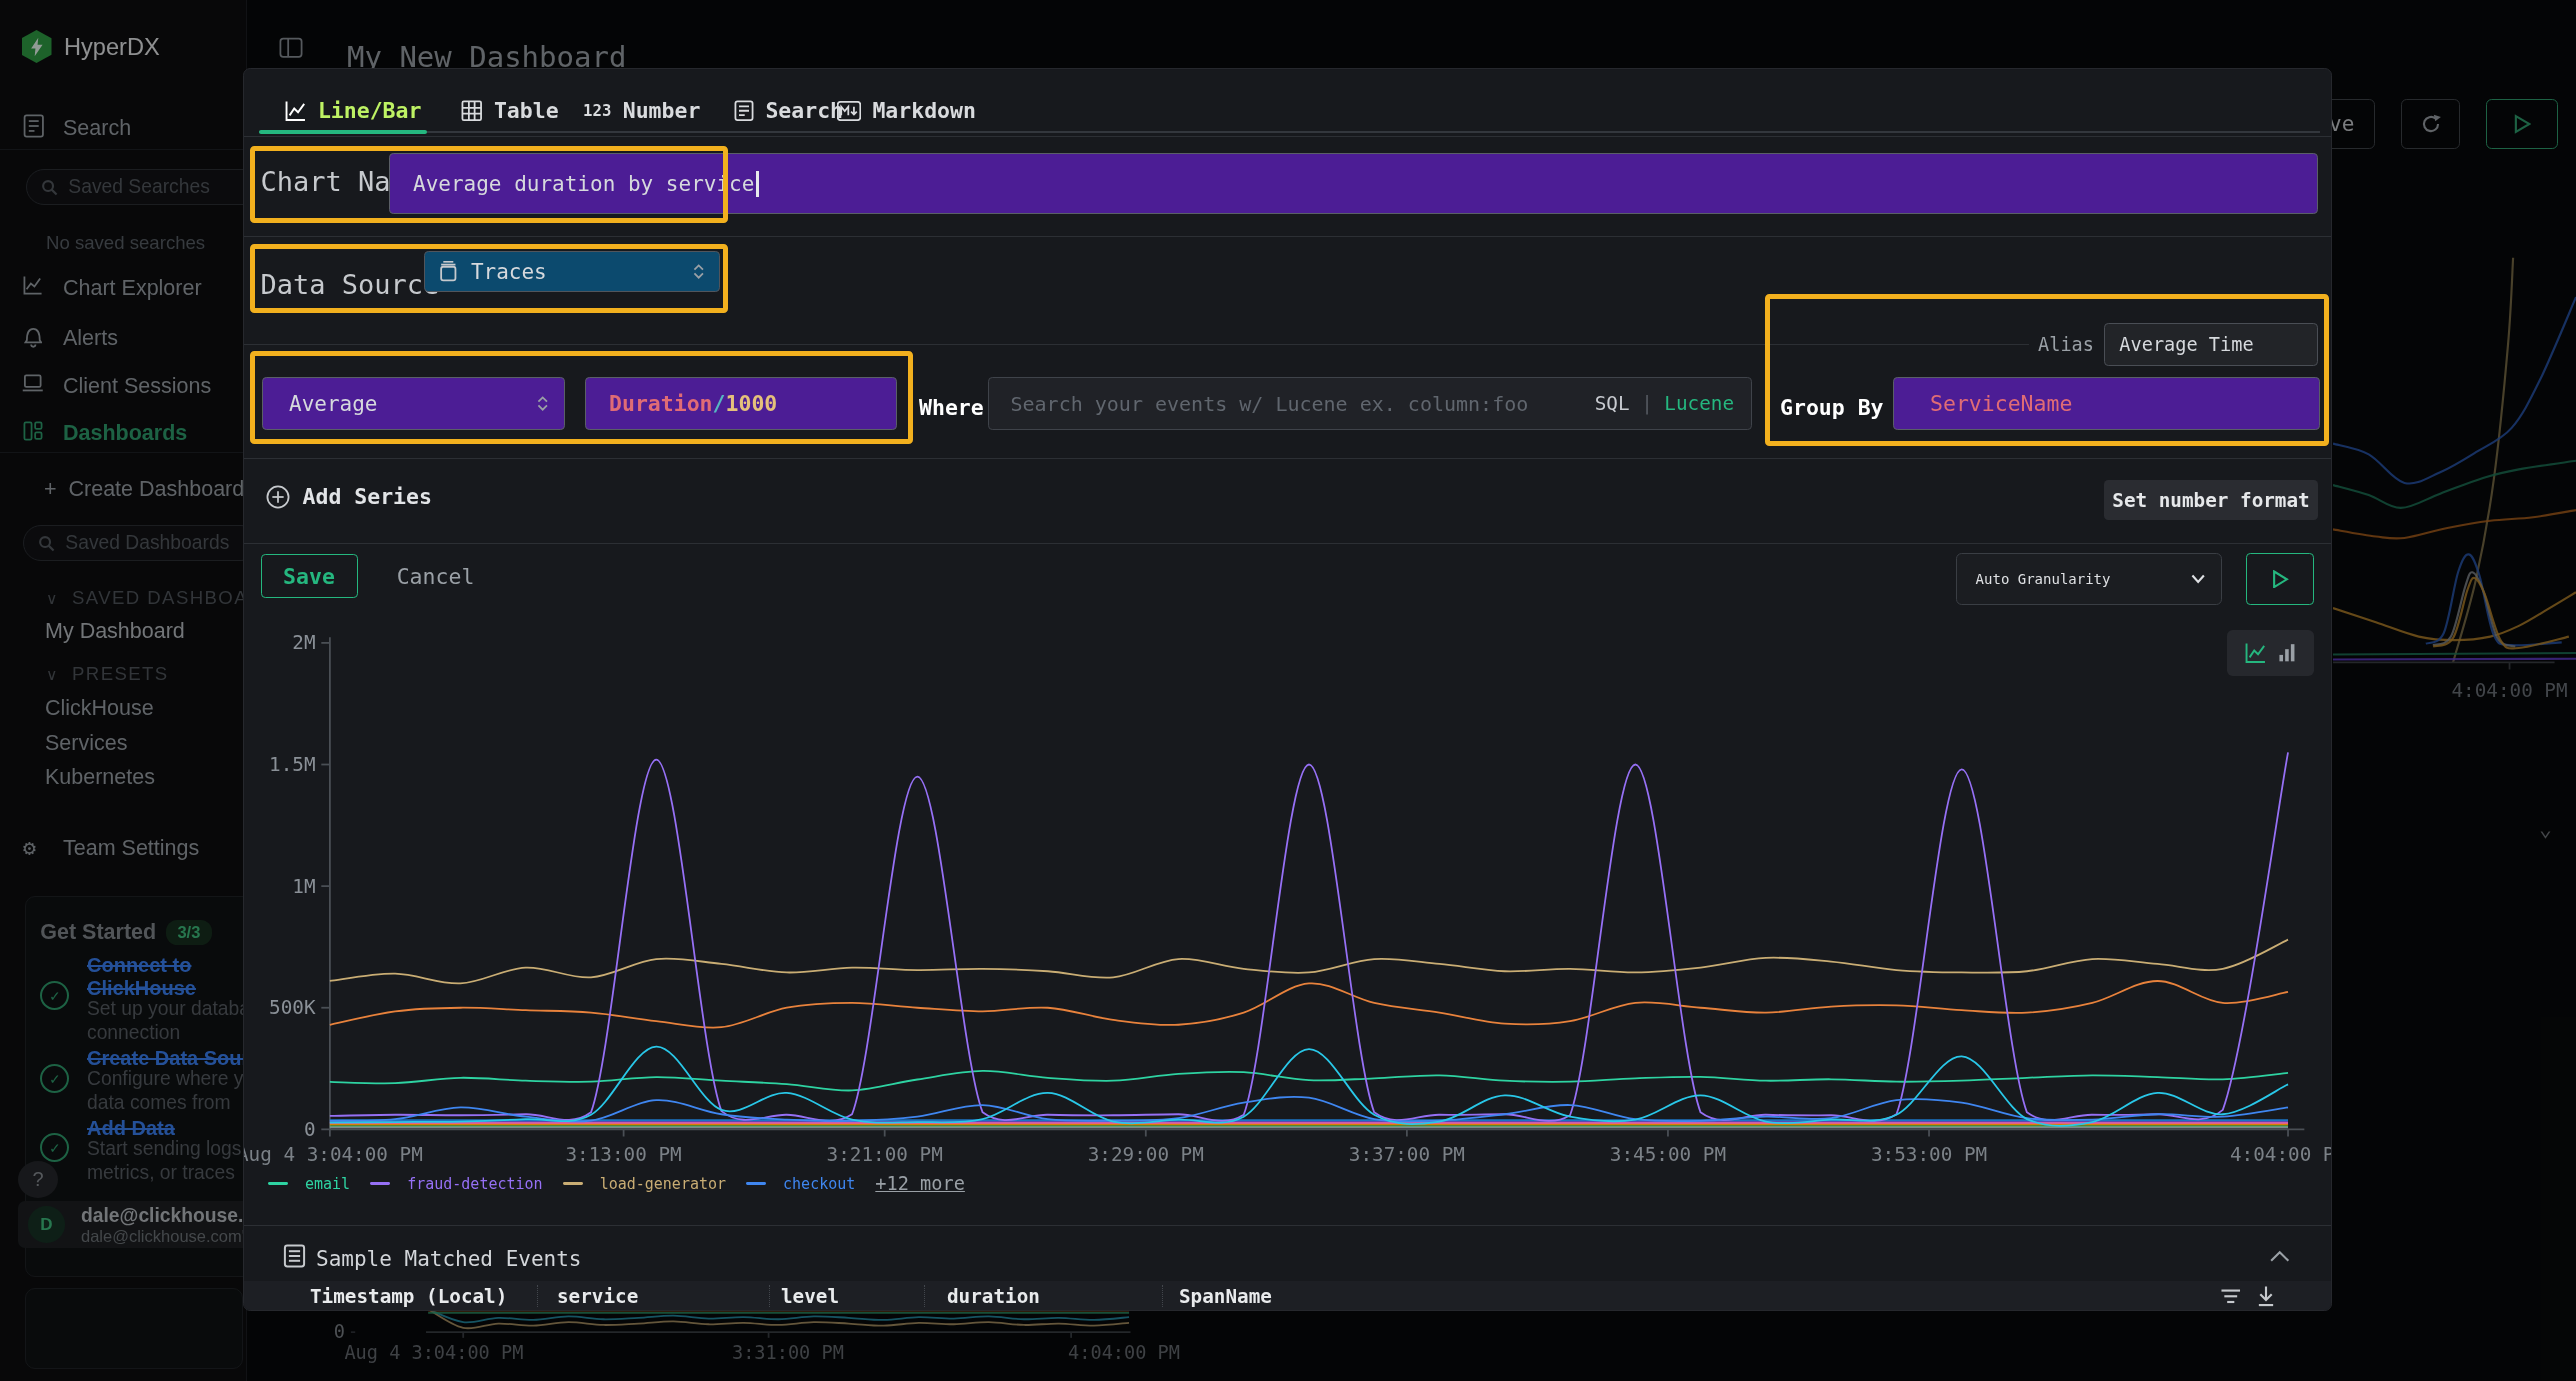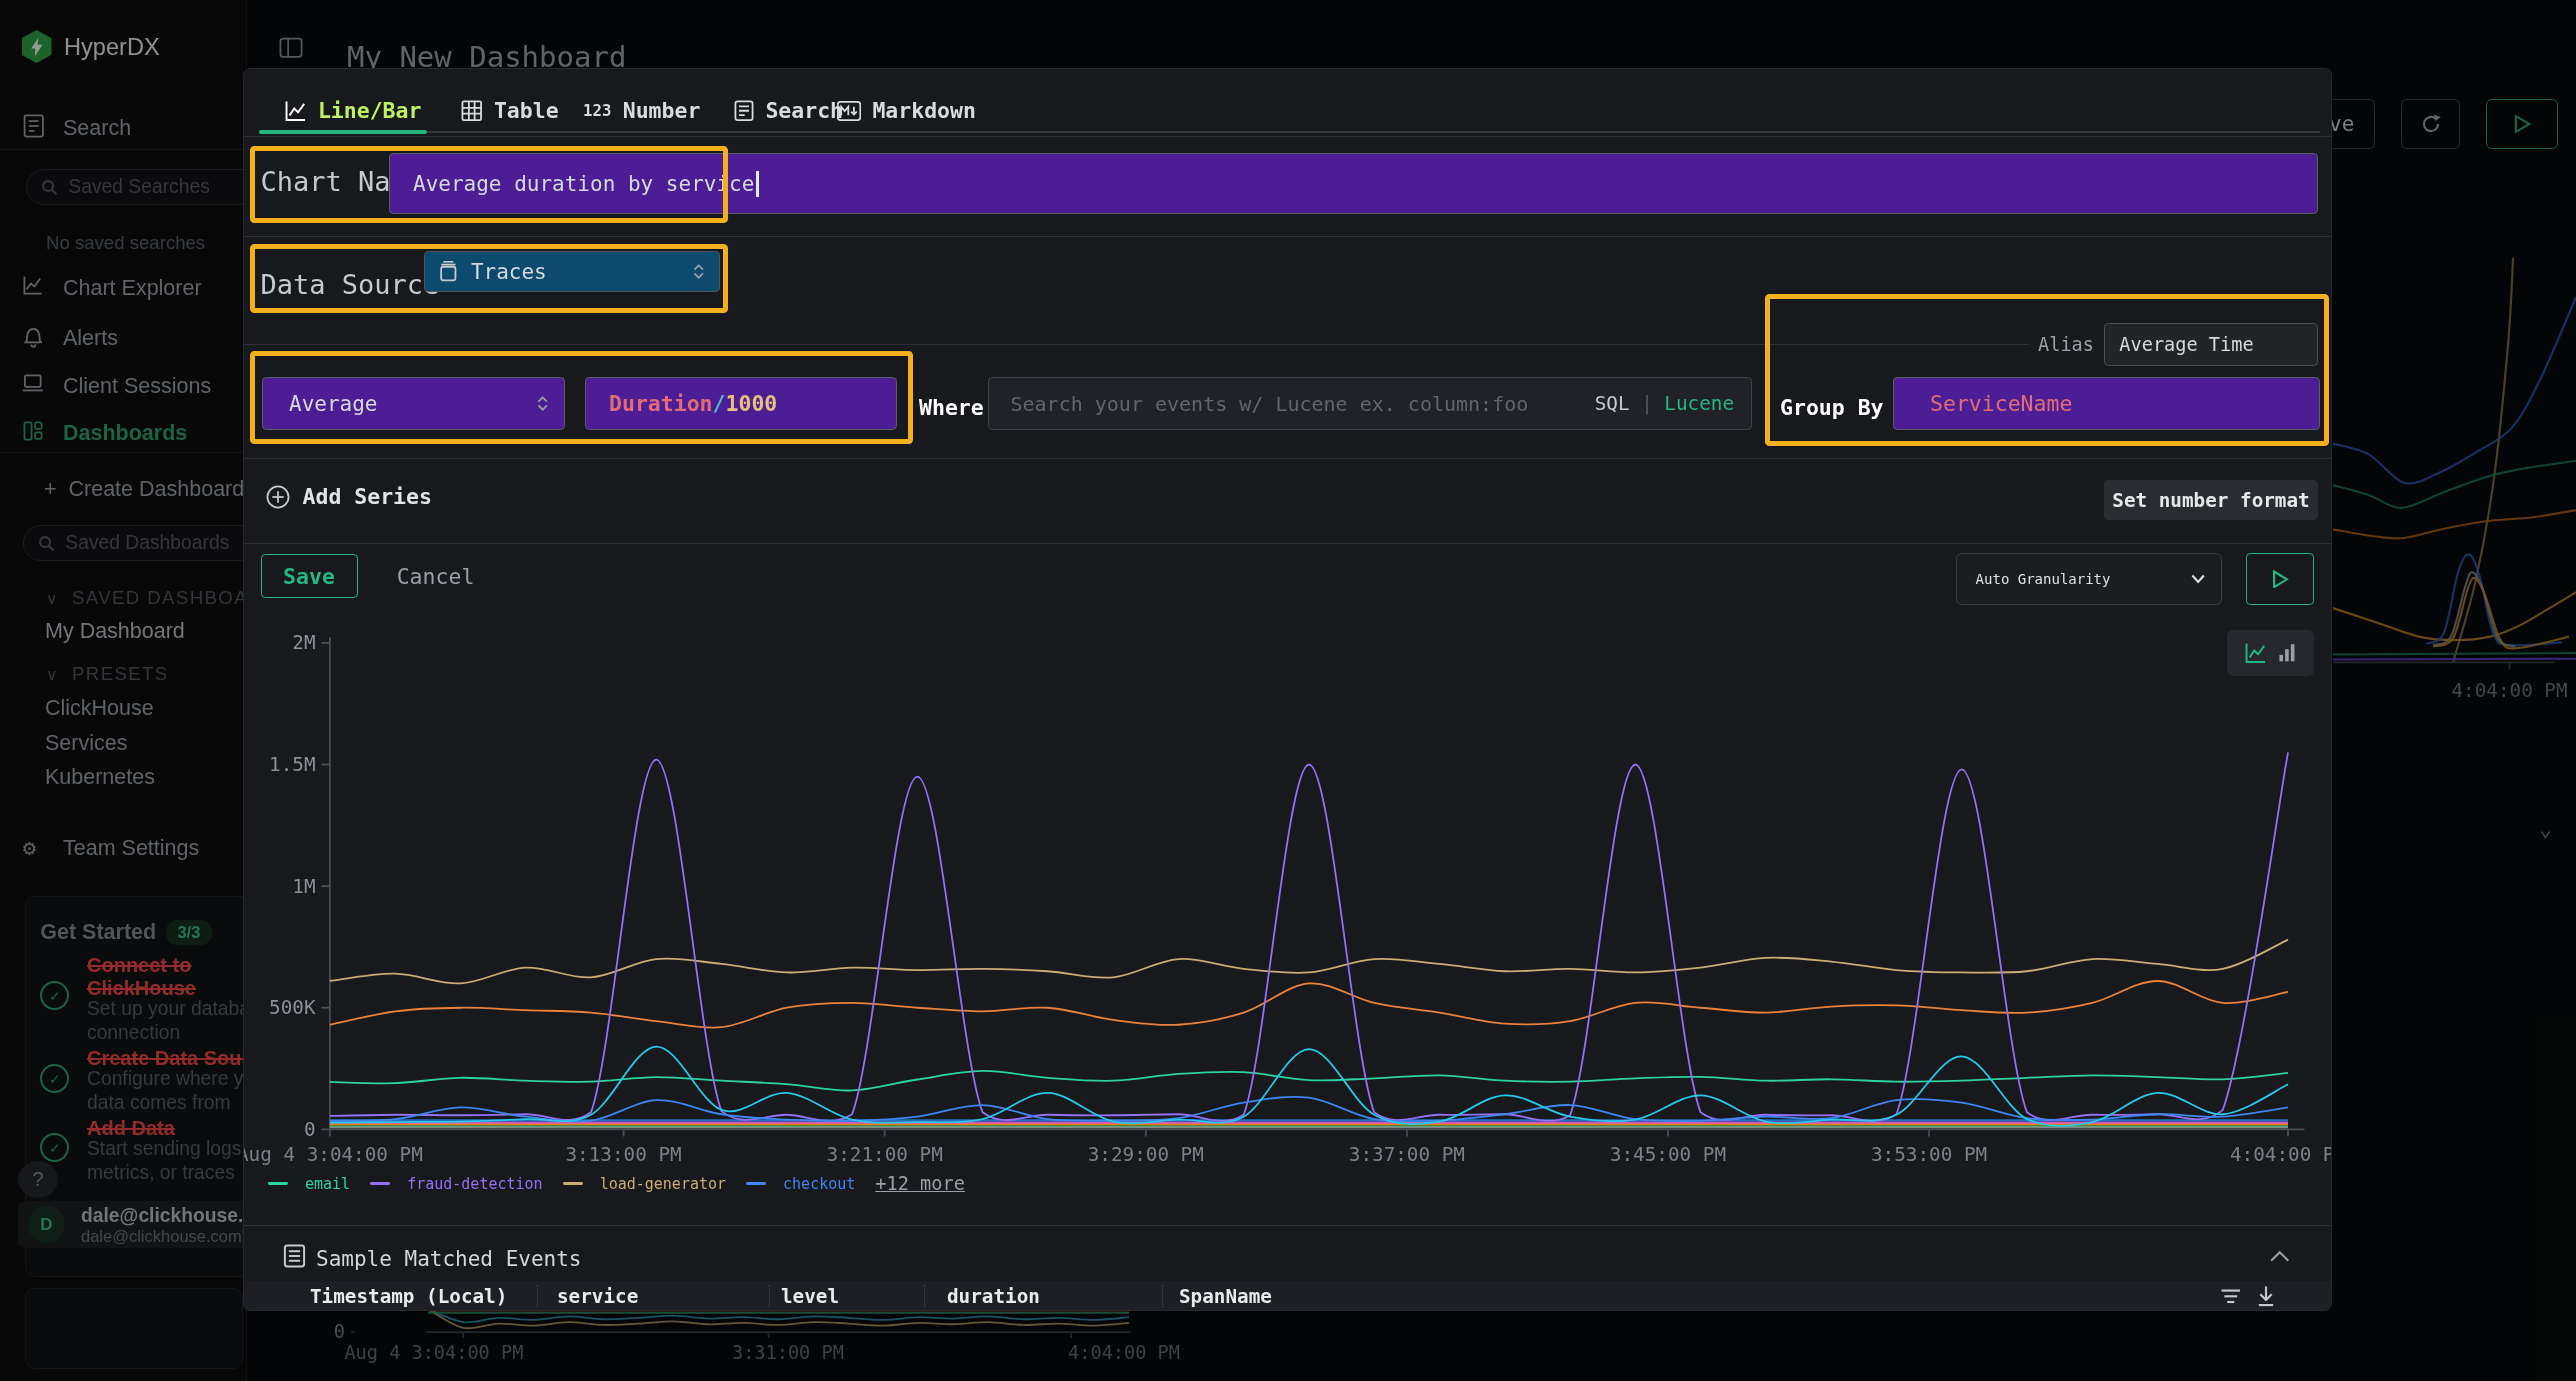--- a/index.html
+++ b/index.html
@@ -13,21 +13,21 @@
   
   #backdrop { position:absolute; inset:0; }
   #overlay  { position:absolute; inset:0; background:rgba(0,0,0,.38); z-index:5; }
   #sidebar  { position:absolute; left:0; top:0; width:247px; height:1381px; background:#0d0e10; border-right:0.7px solid #1c1e22; overflow:hidden; }
   .sb-text  { color:#9aa0a6; font-size:21.5px; }
   .sb-muted { color:#595f66; }
   .pill { position:absolute; height:36px; border:1.4px solid #2c2f34; border-radius:18.6px; background:#121316; color:#54595f; font-size:19.3px; display:flex; align-items:center; gap:10px; padding:0 14.3px; width:236px; }
   .hexlogo { width:30px; height:33px; background:#2f9e44; clip-path:polygon(50% 0,100% 25%,100% 75%,50% 100%,0 75%,0 25%); display:flex; align-items:center; justify-content:center; }
   .checkcircle { width:29px; height:29px; border:2.1px solid #2f9e6e; border-radius:50%; display:flex; align-items:center; justify-content:center; color:#2f9e6e; font-size:15.7px; }
   .strike { text-decoration:line-through; }
-  .gs-title { color:#ef4444; font-weight:bold; font-size:20px; }
+  .gs-title { color:#3b82f6; font-weight:bold; font-size:20px; }
   .gs-sub { color:#585e64; font-size:19.3px; line-height:1.25; }
 
   
   #modal { position:absolute; left:243px; top:68px; width:2089px; height:1243px; background:#17191d;
            border:0.7px solid #26282d; border-radius:7.2px; z-index:10; overflow:hidden; }
   .divider { position:absolute; left:0; width:2089px; height:1.4px; background:#2c2f34; }
   .tab { position:absolute; top:29px; display:flex; align-items:center; gap:11.4px; color:#d9dbde; font-size:21.5px; font-weight:bold; }
   .field-label { color:#c6c9cd; font-size:27px; }
   .inputbox { position:absolute; background:#4c1d95; border:1.4px solid #5a5f66; border-radius:4.3px; display:flex; align-items:center; }
   .yellow { position:absolute; border:5px solid #f2b01e; border-radius:4.3px; pointer-events:none; z-index:30; }

